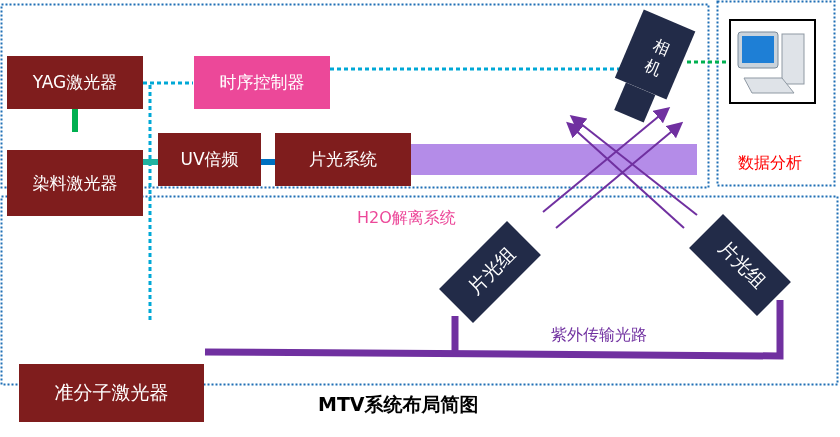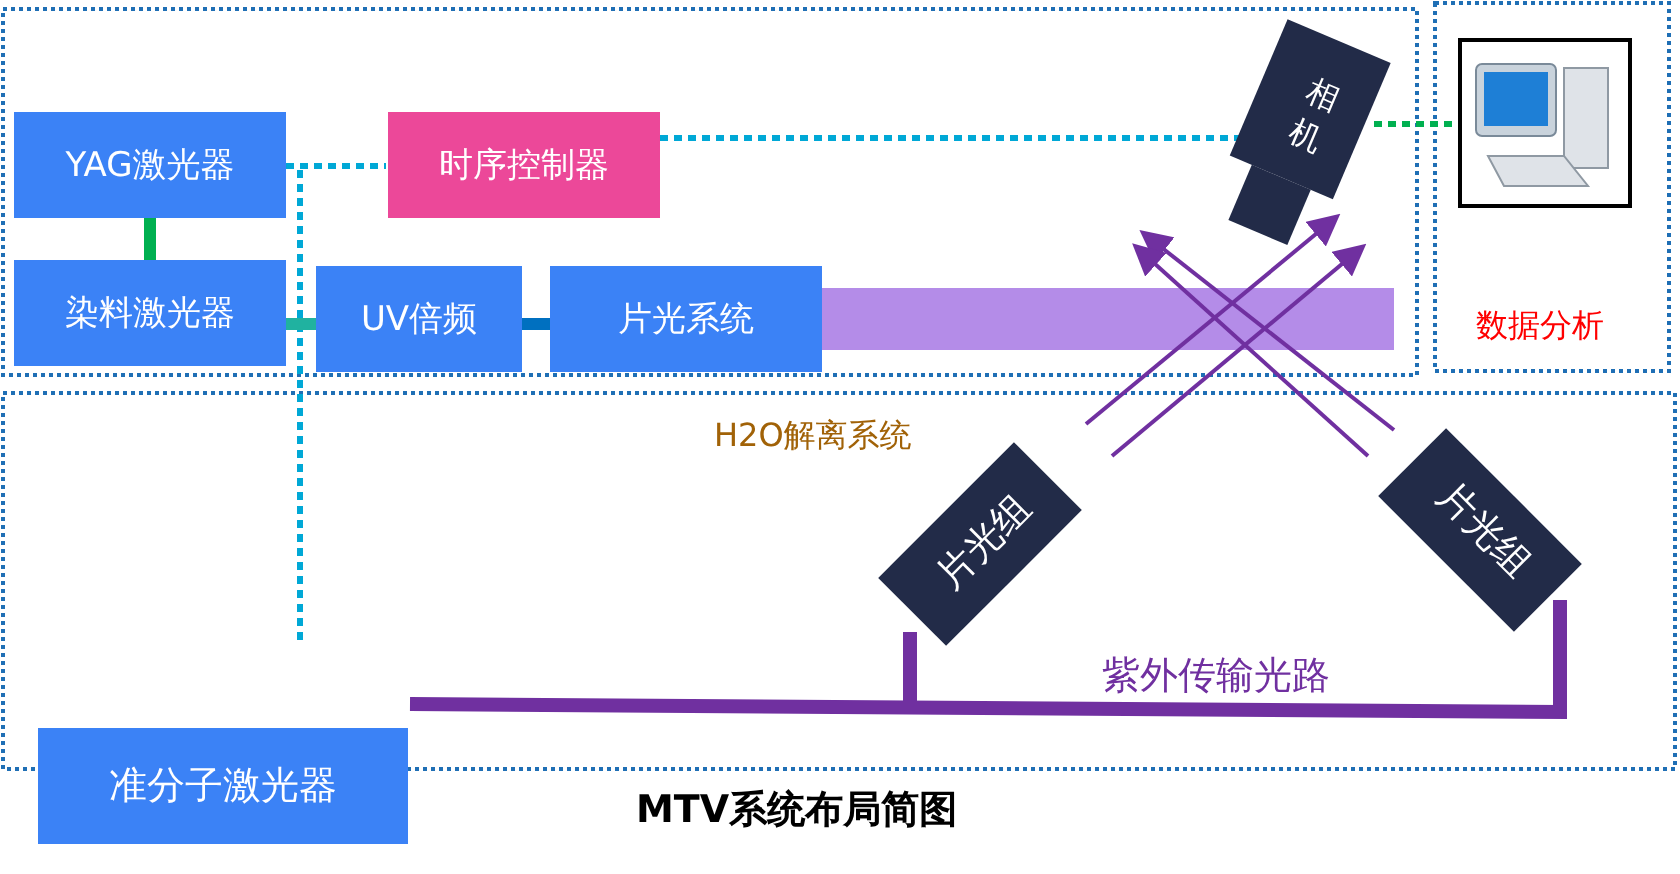--- a/index.html
+++ b/index.html
@@ -1,18 +1,18 @@
 <!DOCTYPE html>
 <html><head>
 <meta charset="utf-8">
 <style>
   html,body{margin:0;padding:0;background:#fff;}
   body{width:840px;height:437px;position:relative;overflow:hidden;font-family:"DejaVu Sans",sans-serif;}
   svg{position:absolute;left:0;top:0;}
-  .box{position:absolute;background:#3b82f6;color:#fff;display:flex;align-items:center;justify-content:center;font-size:17px;}
+  .box{position:absolute;background:#7f1d1d;color:#fff;display:flex;align-items:center;justify-content:center;font-size:17px;}
   .grey{background:#ec4899;}
   .lbl{position:absolute;font-size:16px;}
 </style>
 </head>
 <body>
 
 <svg width="840" height="437">
 
   <rect x="1.5" y="4.5" width="707" height="183" fill="none" stroke="#1f6fb5" stroke-width="2" stroke-dasharray="2,2"></rect>
   <rect x="717.5" y="1.5" width="117" height="184" fill="none" stroke="#1f6fb5" stroke-width="2" stroke-dasharray="2,2"></rect>
@@ -58,26 +58,26 @@
     <rect x="730" y="20" width="85" height="83" fill="#fff" stroke="#000" stroke-width="2"></rect>
     <rect x="738" y="32" width="40" height="36" rx="3" fill="#c9d3dc" stroke="#7a8a99"></rect>
     <rect x="742" y="36" width="32" height="27" fill="#1e7fd6"></rect>
     <rect x="782" y="34" width="22" height="50" fill="#dfe3e8" stroke="#8f99a3"></rect>
     <path d="M744 78 L782 78 L794 93 L752 93 Z" fill="#dfe3e8" stroke="#8f99a3"></path>
   </g>
 </svg>
 
 <div class="box" style="left:7px;top:56px;width:136px;height:53px;">YAG激光器</div>
 <div class="box grey" style="left:194px;top:56px;width:136px;height:53px;">时序控制器</div>
-<div class="box" style="left:7px;top:130px;width:136px;height:53px;">染料激光器</div>
+<div class="box" style="left:7px;top:150px;width:136px;height:66px;">染料激光器</div>
 <div class="box" style="left:158px;top:133px;width:103px;height:53px;">UV倍频</div>
 <div class="box" style="left:275px;top:133px;width:136px;height:53px;">片光系统</div>
 <div class="box" style="left:19px;top:324px;width:185px;height:58px;font-size:19px;margin-top:40px;">准分子激光器</div>
 
 <div class="lbl" style="left:645px;top:36px;width:24px;color:#fff;font-size:16px;line-height:22px;text-align:center;transform:rotate(23deg);">相机</div>
 <div class="lbl" style="left:452px;top:258px;width:80px;color:#fff;font-size:19px;text-align:center;transform:rotate(-45deg);">片光组</div>
 <div class="lbl" style="left:702px;top:252px;width:80px;color:#fff;font-size:19px;text-align:center;transform:rotate(45deg);">片光组</div>
 
 <div class="lbl" style="left:738px;top:153px;color:#ff0000;font-size:16px;">数据分析</div>
-<div class="lbl" style="left:357px;top:208px;color:#a16207;font-size:16px;">H2O解离系统</div>
-<div class="lbl" style="left:551px;top:325px;color:#7030a0;font-size:19px;">紫外传输光路</div>
+<div class="lbl" style="left:357px;top:208px;color:#ec4899;font-size:16px;">H2O解离系统</div>
+<div class="lbl" style="left:551px;top:325px;color:#7030a0;font-size:16px;">紫外传输光路</div>
 
 <div class="lbl" style="left:318px;top:392px;color:#000;font-size:19px;font-weight:bold;">MTV系统布局简图</div>
 
 </body></html>

